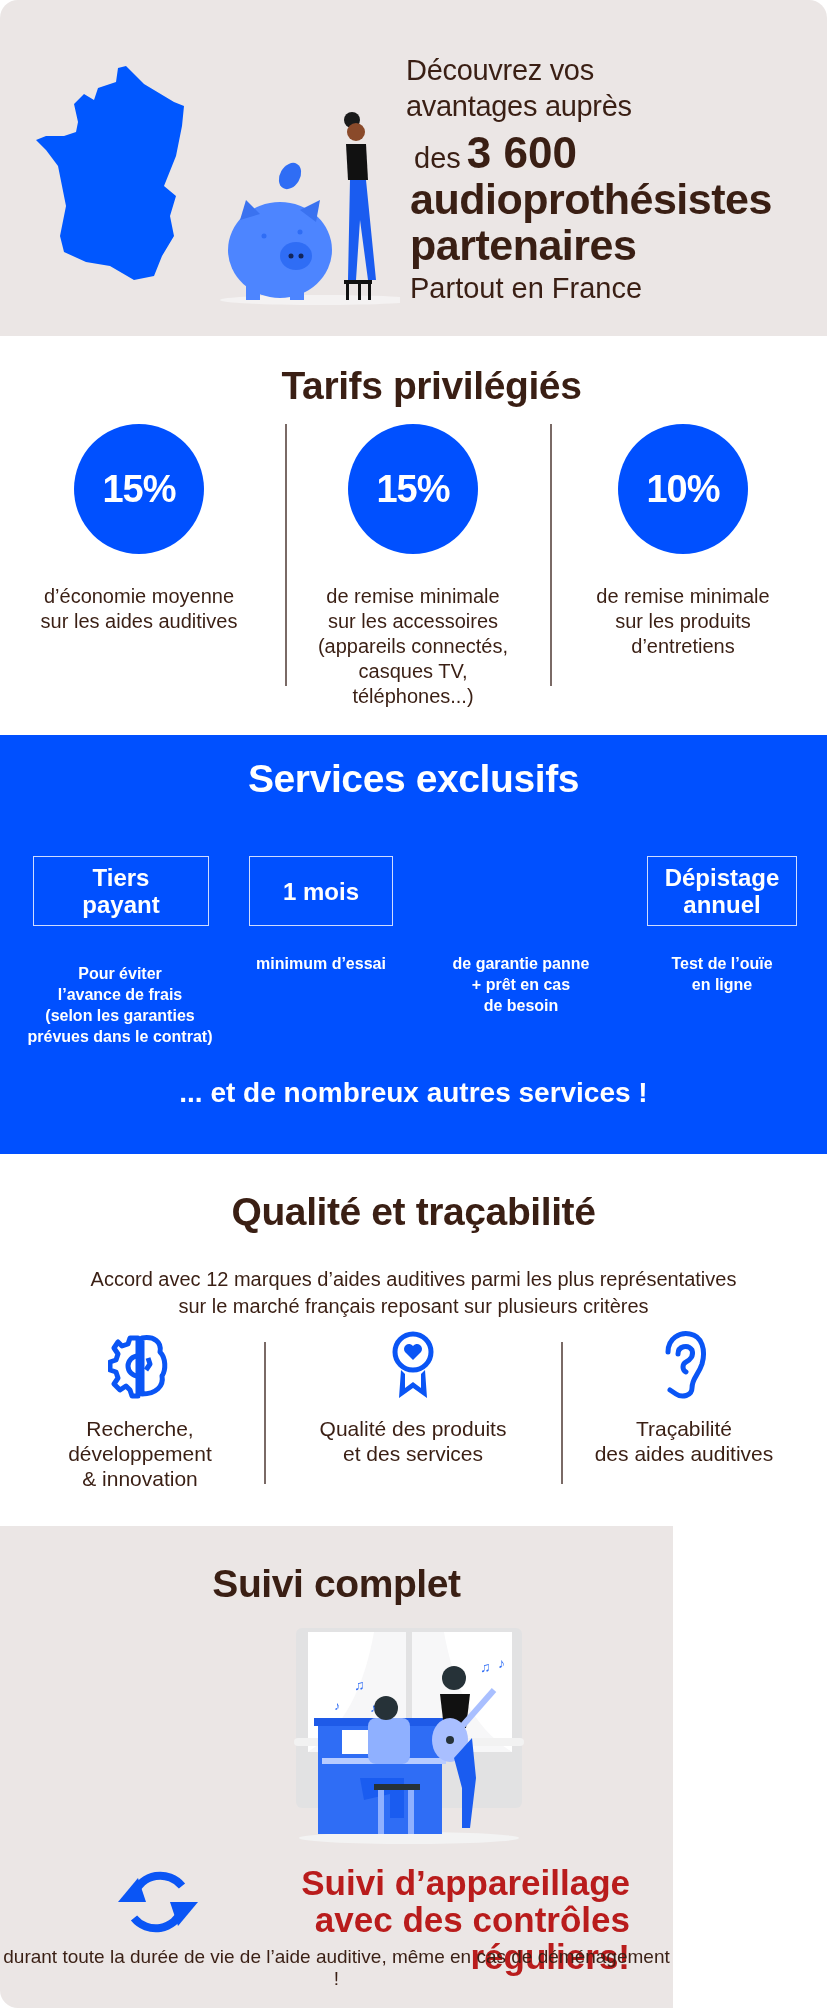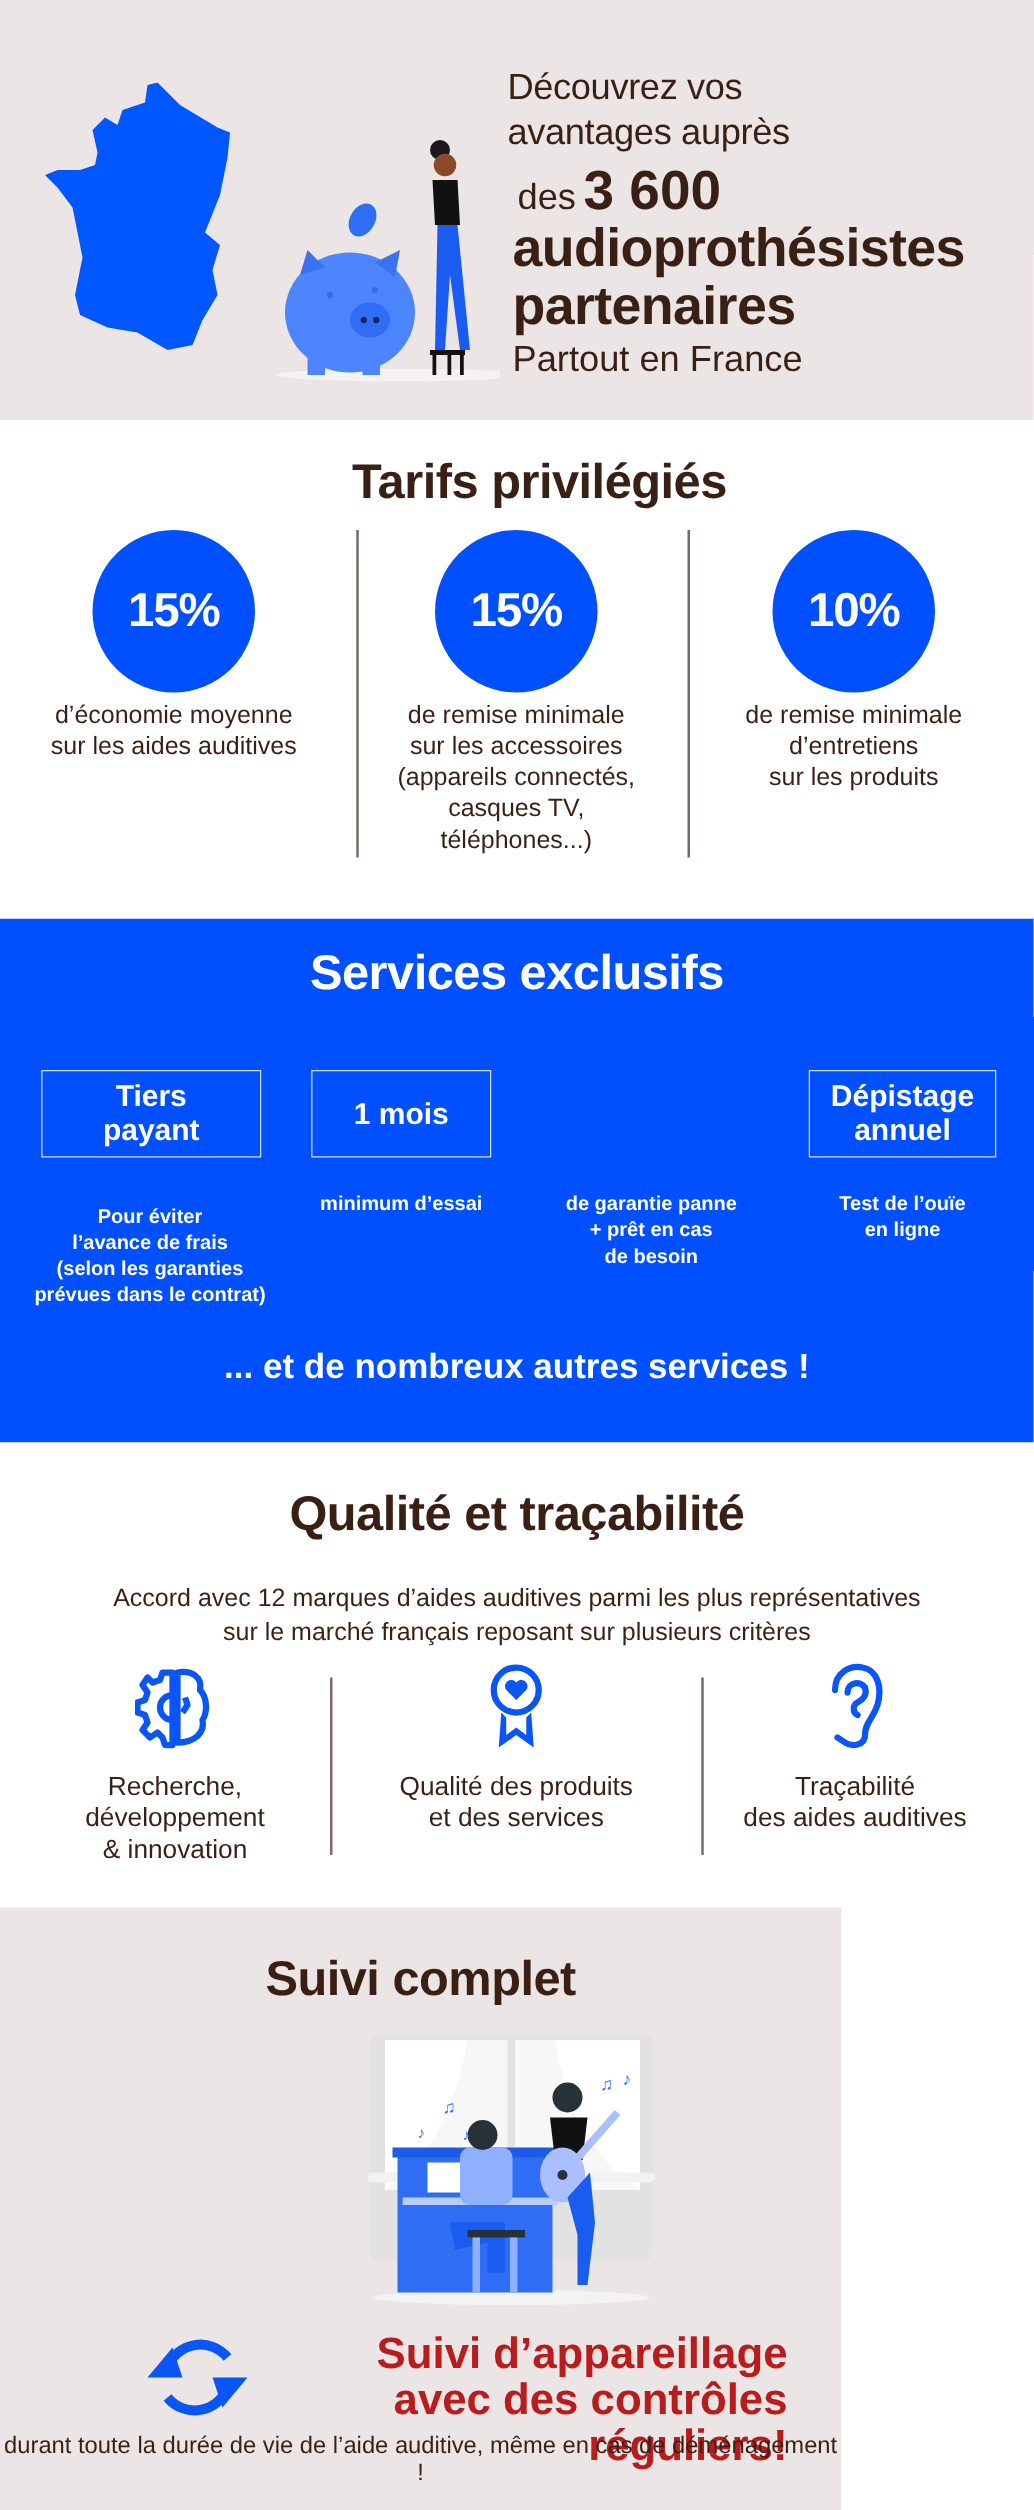--- a/index.html
+++ b/index.html
@@ -1,38 +1,38 @@
 <!DOCTYPE html>
 <html><head>
 <meta charset="utf-8">
 <style>
   * { box-sizing: border-box; margin: 0; padding: 0; }
   html, body { width: 827px; background: #ffffff; }
   body { font-family: "Liberation Sans", "DejaVu Sans", sans-serif; color: #3a1f14; }
-  .page { width: 827px; height: 2008px; position: relative; overflow: hidden; }
+  .page { width: 827px; height: 2008px; position: relative; overflow: hidden; border-radius: 18px; }
 
   
   .hero { position: absolute; left: 0; top: 0; width: 827px; height: 336px; background: #ebe6e5; }
   .hero .france { position: absolute; left: 34px; top: 66px; width: 200px; height: 230px; }
   .hero .illustration { position: absolute; left: 200px; top: 110px; width: 200px; height: 200px; }
   .hero .text { position: absolute; left: 406px; top: 52px; width: 420px; color: #3a1f14; }
   .hero .line-small { font-size: 29px; line-height: 36px; letter-spacing: -0.3px; }
   .hero .des-line { display: flex; align-items: baseline; margin-top: 6px; padding-left: 8px; }
   .hero .des { font-size: 29px; margin-right: 6px; }
   .hero .count { font-size: 44px; font-weight: bold; line-height: 46px; }
   .hero .big { font-size: 43px; font-weight: bold; line-height: 46px; letter-spacing: -0.5px; padding-left: 4px; }
   .hero .sub { font-size: 29px; line-height: 36px; padding-left: 4px; margin-top: 2px; }
 
   
   .tarifs { position: absolute; left: 0; top: 336px; width: 827px; height: 399px; background: #ffffff; }
   .sec-title { position: absolute; left: 0; width: 100%; text-align: center; font-size: 39px; color: #3a1f14; letter-spacing: -0.4px; }
   .tarifs .sec-title { top: 28px; padding-left: 36px; }
   .tarif-col { position: absolute; top: 88px; width: 270px; text-align: center; }
   .circle { width: 130px; height: 130px; border-radius: 50%; background: #0050ff; margin: 0 auto; display: flex; align-items: center; justify-content: center; color: #fff; font-size: 38px; font-weight: bold; letter-spacing: -1px; }
-  .tarif-desc { margin-top: 6px; font-size: 20px; line-height: 25px; color: #3a1f14; }
+  .tarif-desc { margin-top: 30px; font-size: 20px; line-height: 25px; color: #3a1f14; }
   .vdivider { position: absolute; width: 1.5px; background: #7a6a66; }
 
   
   .services { position: absolute; left: 0; top: 735px; width: 827px; height: 419px; background: #0050ff; color: #fff; }
   .services .sec-title { top: 22px; color: #fff; }
   .svc-box { position: absolute; top: 121px; height: 70px; border: 1.5px solid #cfdcff; display: flex; align-items: center; justify-content: center; text-align: center; font-weight: bold; font-size: 24px; line-height: 27px; color: #fff; }
   .svc-desc { position: absolute; text-align: center; font-size: 16px; font-weight: bold; line-height: 21px; color: #fff; }
   .svc-desc .light { font-weight: bold; }
   .svc-more { position: absolute; left: 0; width: 100%; top: 342px; text-align: center; font-size: 28px; font-weight: bold; color: #fff; }
 
@@ -117,22 +117,22 @@
         <div>casques TV,</div>
         <div>téléphones...)</div>
       </div>
     </div>
     <div class="vdivider" style="left:550px; top:88px; height:262px;"></div>
 
     <div class="tarif-col" style="left:548px;">
       <div class="circle">10%</div>
       <div class="tarif-desc">
         <div>de remise minimale</div>
+        <div>sur les produits</div>
         <div>d’entretiens</div>
-        <div>sur les produits</div>
       </div>
     </div>
   </section>
 
   <section class="services">
     <h2 class="sec-title">Services exclusifs</h2>
 
     <div class="svc-box" style="left:33px; width:176px;">
       <div>
           <div>Tiers</div>

